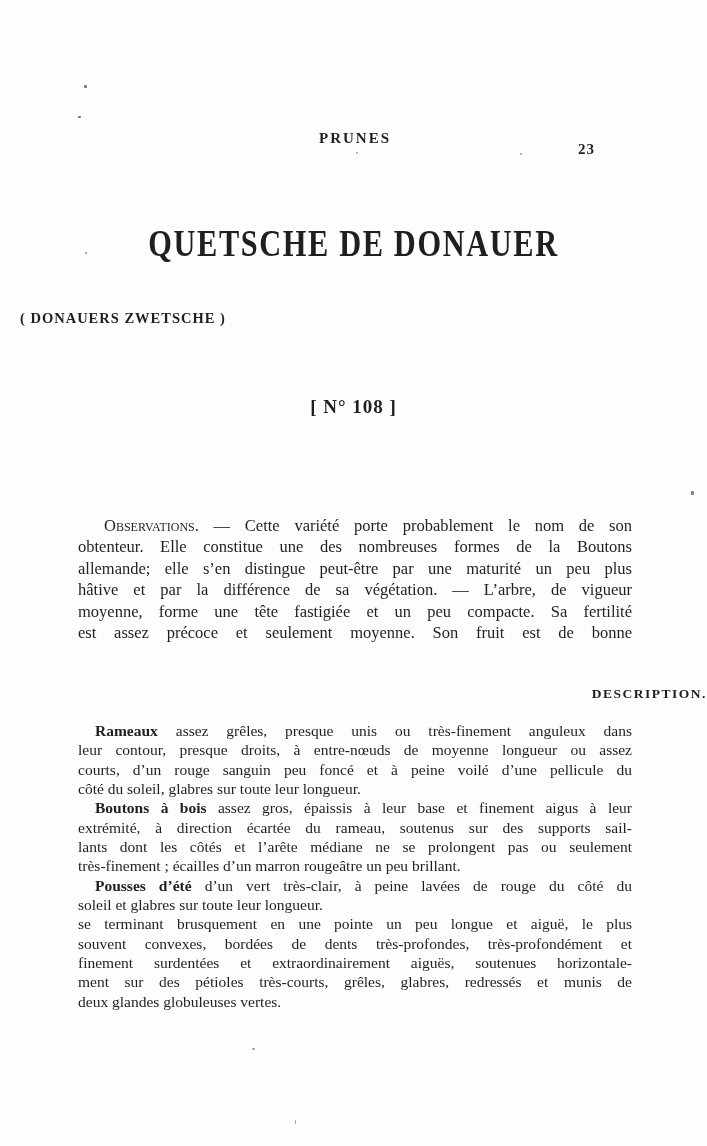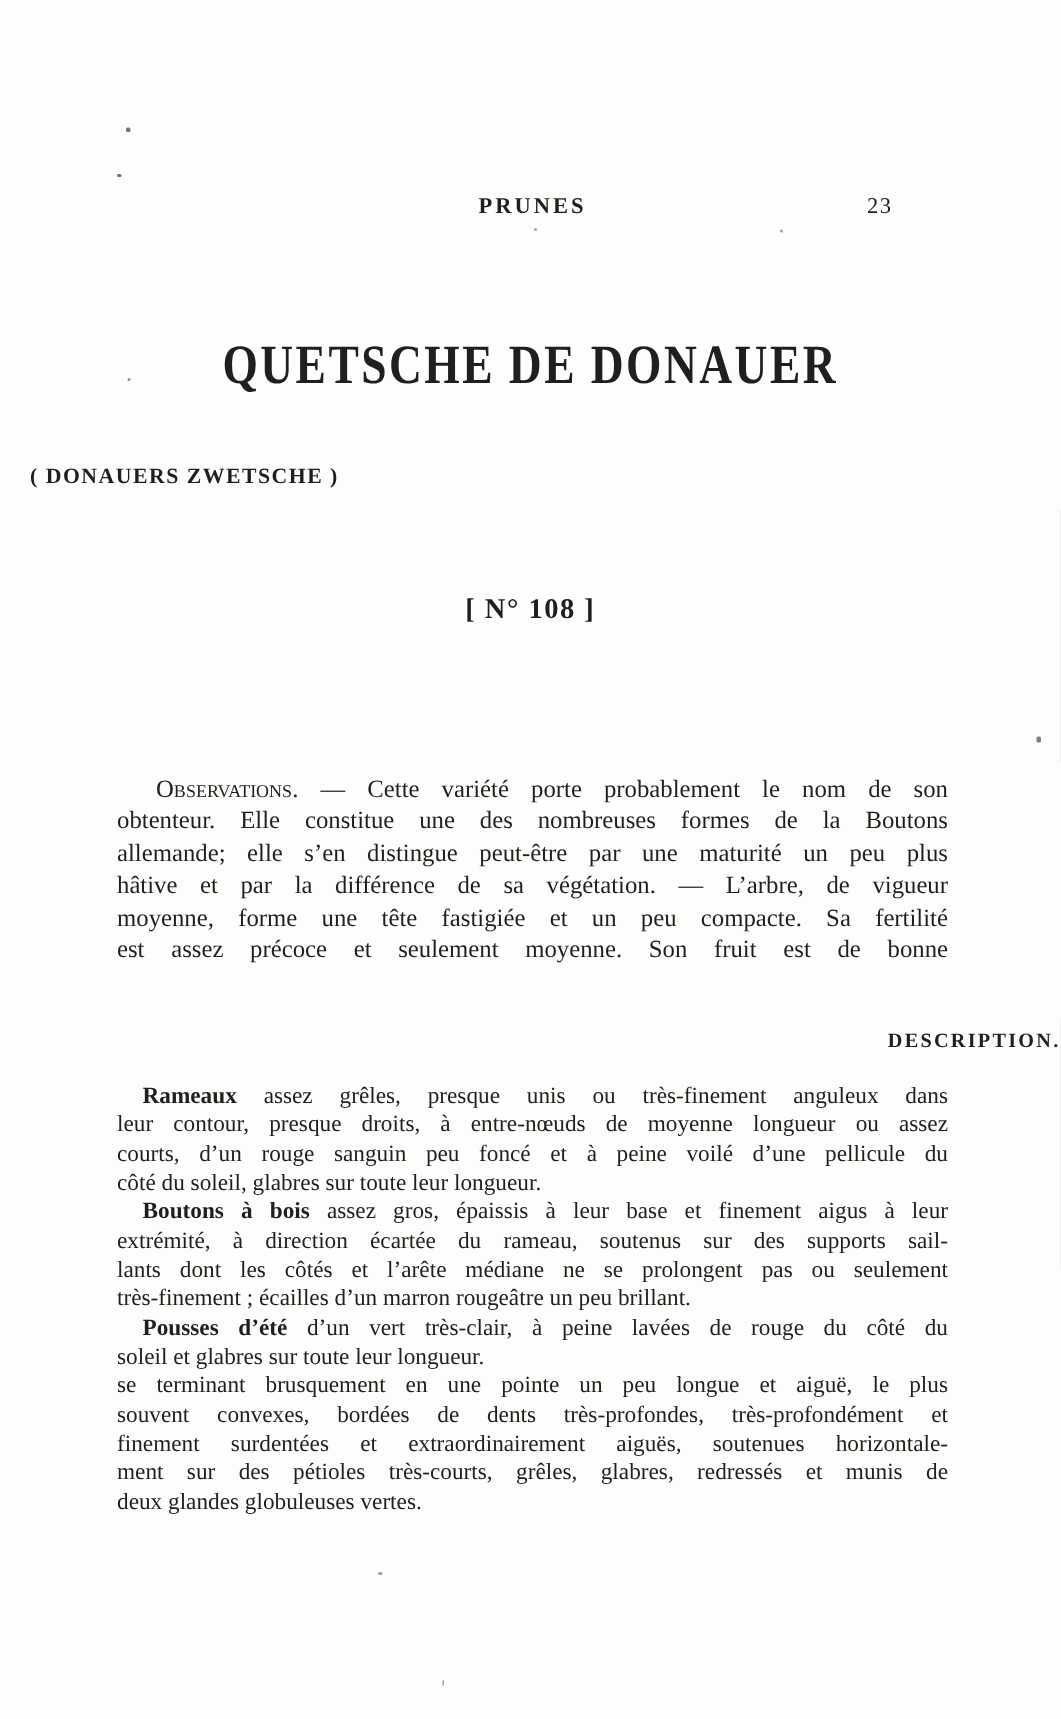--- a/index.html
+++ b/index.html
@@ -11,21 +11,21 @@
     font-family:"Liberation Serif","DejaVu Serif",serif;
     color:#201f1d;
     overflow:hidden;
   }
   
   .running-header{position:absolute;top:130px;left:78px;width:554px;height:20px;}
   .running-title{
     position:absolute;left:0;right:0;text-align:center;
     font-size:15px;font-weight:bold;letter-spacing:2px;
   }
-  .page-number{position:absolute;left:500px;font-size:15px;font-weight:normal;letter-spacing:1px;}
+  .page-number{position:absolute;left:500px;font-size:15px;font-weight:bold;letter-spacing:1px;margin-top:11px;}
   
   .main-title{
     position:absolute;top:222px;left:0;width:707px;margin:0;
     text-align:center;font-size:37px;font-weight:bold;letter-spacing:2px;
     transform:scaleX(0.82);transform-origin:50% 50%;
     white-space:nowrap;
   }
   .subtitle{
     position:absolute;top:310px;left:0;width:707px;
     text-align:left;font-size:14.5px;font-weight:bold;letter-spacing:1px;padding-left:20px;

